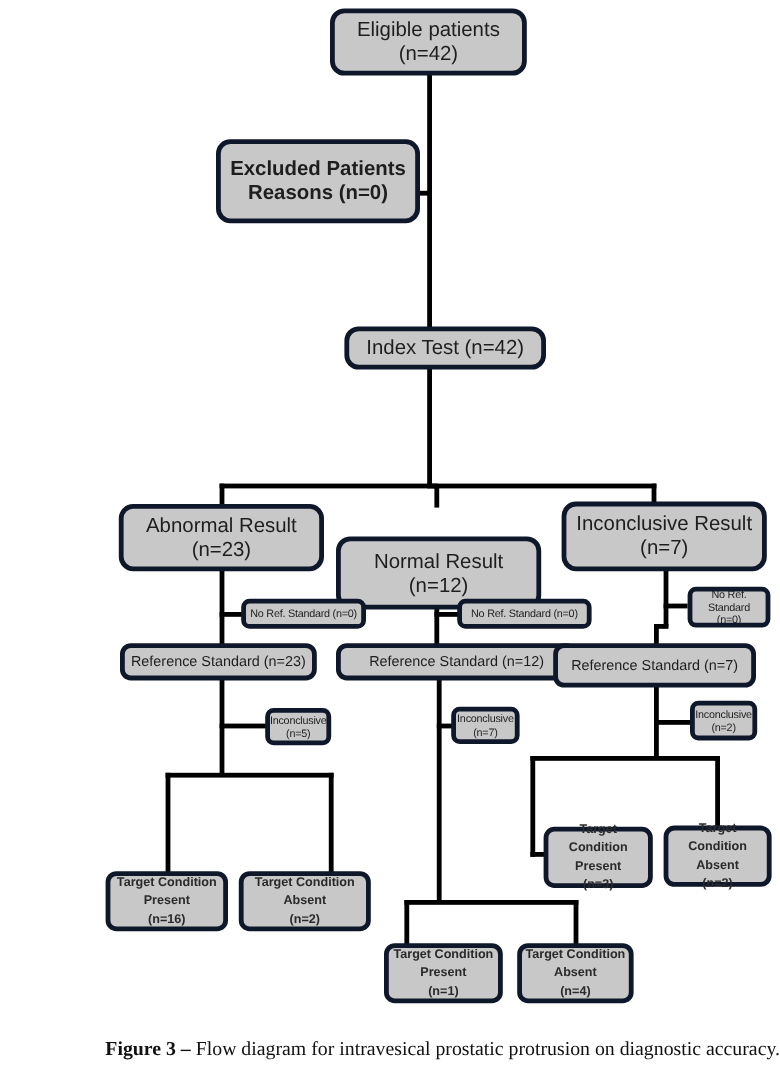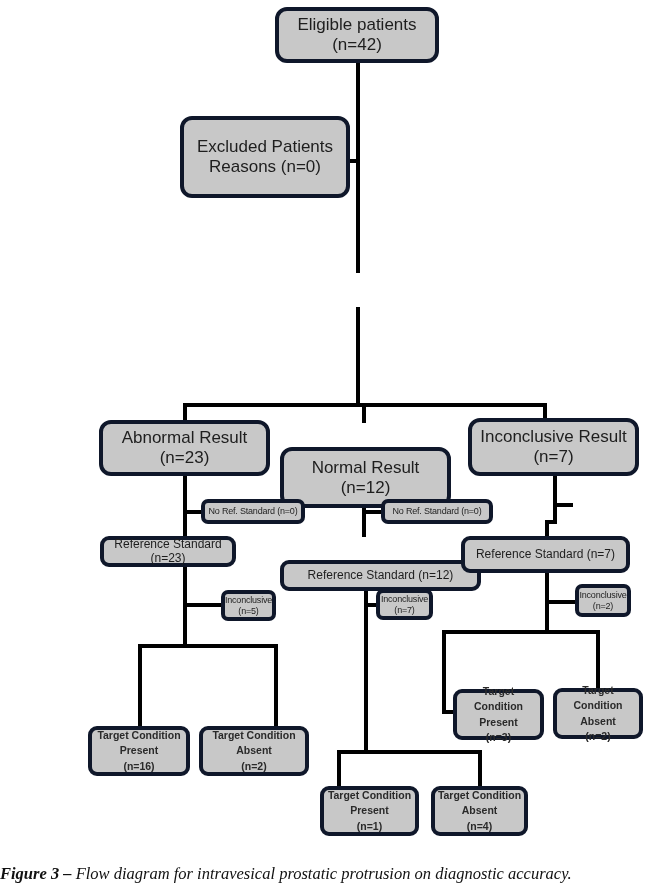--- a/index.html
+++ b/index.html
@@ -15,22 +15,22 @@
     line-height: 1.15;
     color: #1e1e1e;
   }
   .lg { border-radius: 12px; font-size: 17px; }
   .md { border-radius: 9px; font-size: 12px; }
   .sm { border-radius: 7px; font-size: 9px; letter-spacing: -0.2px; }
   .tc { border-radius: 9px; font-size: 10.5px; font-weight: bold; color: #2a2a2a; line-height: 1.45; }
   .box span { display: block; }
   .line { position: absolute; background: #000; }
   .caption {
-    position: absolute; left: 0; top: 864px; width: 650px; text-align: left;
-    font-family: "Liberation Serif", serif; font-style: italic; font-size: 16.5px; color: #111;
+    position: absolute; left: 0; top: 864px; width: 650px; text-align: right;
+    font-family: "Liberation Serif", serif; font-size: 16.5px; color: #111;
   }
   .caption b { font-weight: bold; }
 </style>
 </head>
 <body>
 
 <div id="diagram">
 
   <div class="line" style="left:356px; top:62px; width:4px; height:211px;"></div>
   <div class="line" style="left:349px; top:159px; width:10px; height:4px;"></div>
@@ -66,50 +66,57 @@
   <div class="line" style="left:442px; top:630px; width:158px; height:4px;"></div>
   <div class="line" style="left:442px; top:630px; width:4px; height:84px;"></div>
   <div class="line" style="left:442px; top:710px; width:12px; height:4px;"></div>
   <div class="line" style="left:596px; top:630px; width:4px; height:60px;"></div>
 
   <div class="box lg" style="left:275px; top:7px; width:164px; height:56px;">
     <span>Eligible patients</span>
     <span>(n=42)</span>
   </div>
 
-  <div class="box lg" style="left:180px; top:116px; width:170px; height:82px;">
+  <div class="box lg" style="left:180px; top:116px; width:170px; height:70px;font-weight:bold;">
     <span>Excluded Patients</span>
     <span>Reasons (n=0)</span>
   </div>
 
+  <div class="box lg" style="left:287px; top:272px; width:168px; height:36px;">
+    <span>Index Test (n=42)</span>
+  </div>
 
   <div class="box lg" style="left:99px; top:420px; width:171px; height:56px;">
     <span>Abnormal Result</span>
     <span>(n=23)</span>
   </div>
   <div class="box lg" style="left:280px; top:415px; width:171px; height:61px;margin-top:32px;">
     <span>Normal Result</span>
     <span>(n=12)</span>
   </div>
   <div class="box lg" style="left:468px; top:418px; width:171px; height:58px;">
     <span>Inconclusive Result</span>
     <span>(n=7)</span>
   </div>
 
   <div class="box sm" style="left:201px; top:499px; width:104px; height:25px;">
     <span>No Ref. Standard (n=0)</span>
   </div>
   <div class="box sm" style="left:381px; top:499px; width:112px; height:25px;">
     <span>No Ref. Standard (n=0)</span>
   </div>
+  <div class="box sm" style="left:573px; top:489px; width:69px; height:34px;">
+    <span>No Ref. Standard</span>
+    <span>(n=0)</span>
+  </div>
 
-  <div class="box md" style="left:100px; top:536px; width:136px; height:31px;">
+  <div class="box md" style="left:100px; top:536px; width:164px; height:31px;">
     <span>Reference Standard (n=23)</span>
   </div>
-  <div class="box md" style="left:280px; top:560px; width:201px; height:31px;">
+  <div class="box md" style="left:280px; top:536px; width:201px; height:31px;">
     <span>Reference Standard (n=12)</span>
   </div>
   <div class="box md" style="left:461px; top:536px; width:169px; height:37px;align-items:center;">
     <span>Reference Standard (n=7)</span>
   </div>
 
   <div class="box sm" style="left:221px; top:590px; width:55px; height:31px;">
     <span>Inconclusive</span>
     <span>(n=5)</span>
   </div>

